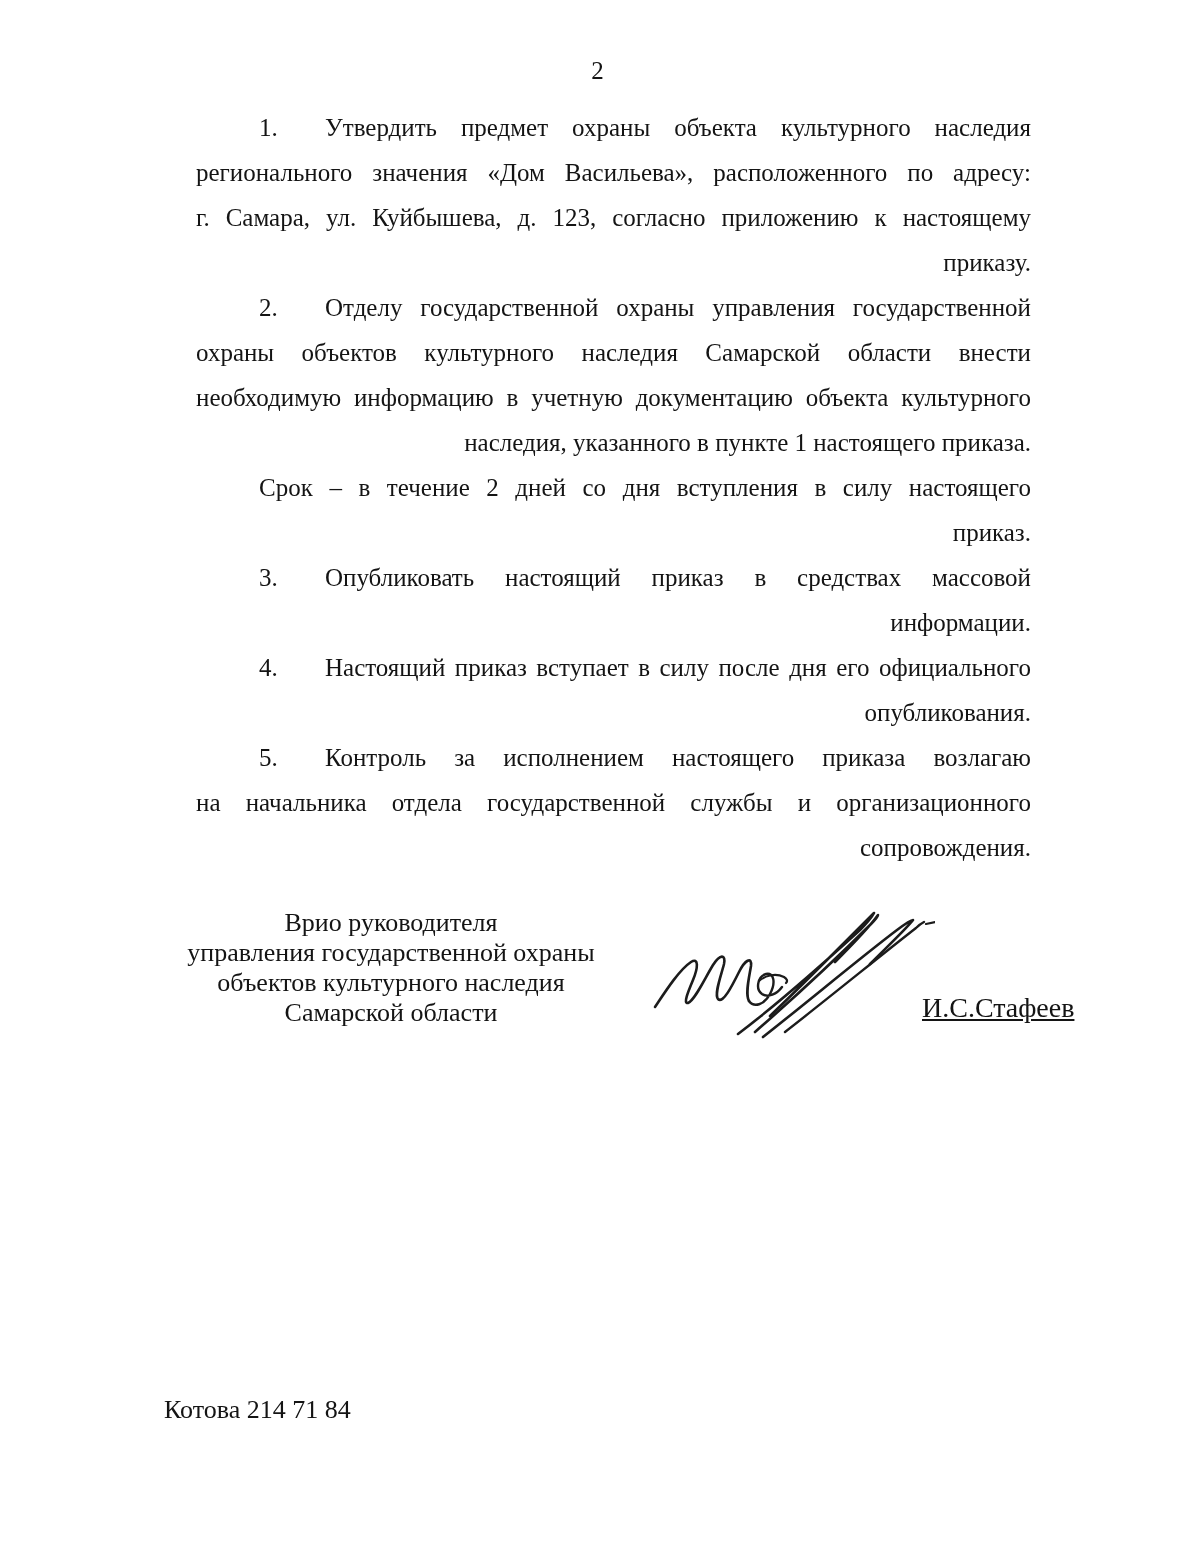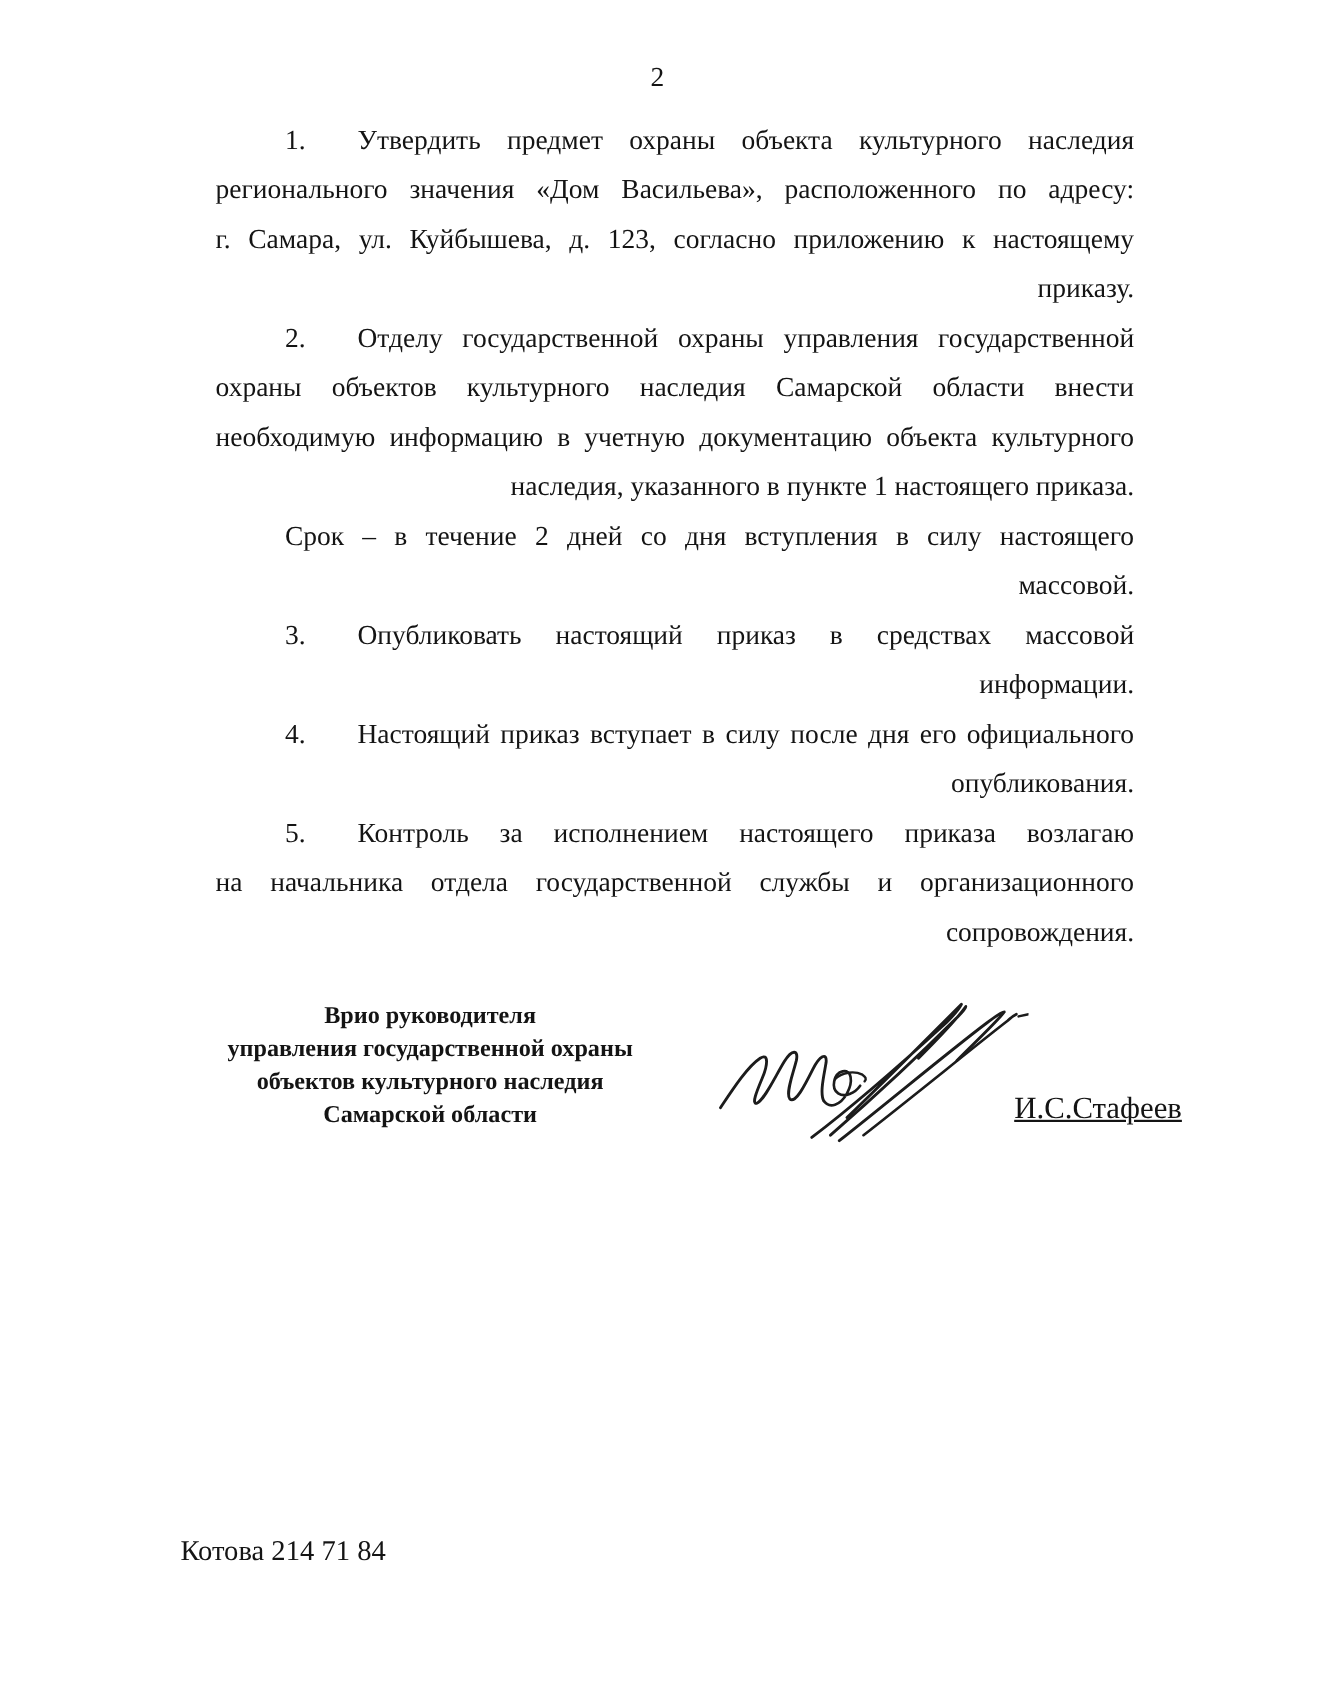--- a/index.html
+++ b/index.html
@@ -26,21 +26,21 @@
   .para.block-indent { padding-left:63px; }
   .line {
     height:45px; line-height:45px;
     text-align:right;
   }
   .line.just { text-align:justify; text-align-last:justify; }
   .line.first { text-indent:63px; }
   .pnum { display:inline-block; width:66px; text-indent:0; }
   .sig-position {
     position:absolute; top:908px; left:185px; width:412px;
-    text-align:center; font-size:22px;font-weight:bold;
+    text-align:center; font-size:26px;
   }
   .sig-line { height:30px; line-height:30px; }
   .signature-svg {
     position:absolute; top:882px; left:635px;
     width:300px; height:165px;
   }
   .signature-svg path { stroke:#1c1c1c; fill:none; stroke-linecap:round; stroke-linejoin:round; }
   .sig-name {
     position:absolute; top:993px; left:922px;
     font-size:28px; line-height:30px;text-decoration:underline;
@@ -65,21 +65,21 @@
         <div class="line">приказу.</div>
       </div>
       <div class="para">
         <div class="line just first"><span class="pnum">2.</span>Отделу государственной охраны управления государственной</div>
         <div class="line just">охраны объектов культурного наследия Самарской области внести</div>
         <div class="line just">необходимую информацию в учетную документацию объекта культурного</div>
         <div class="line">наследия, указанного в пункте 1 настоящего приказа.</div>
       </div>
       <div class="para block-indent">
         <div class="line just">Срок – в течение 2 дней со дня вступления в силу настоящего</div>
-        <div class="line">массовой.</div>
+        <div class="line">приказ.</div>
       </div>
       <div class="para">
         <div class="line just first"><span class="pnum">3.</span>Опубликовать настоящий приказ в средствах массовой</div>
         <div class="line">информации.</div>
       </div>
       <div class="para">
         <div class="line just first"><span class="pnum">4.</span>Настоящий приказ вступает в силу после дня его официального</div>
         <div class="line">опубликования.</div>
       </div>
       <div class="para">

